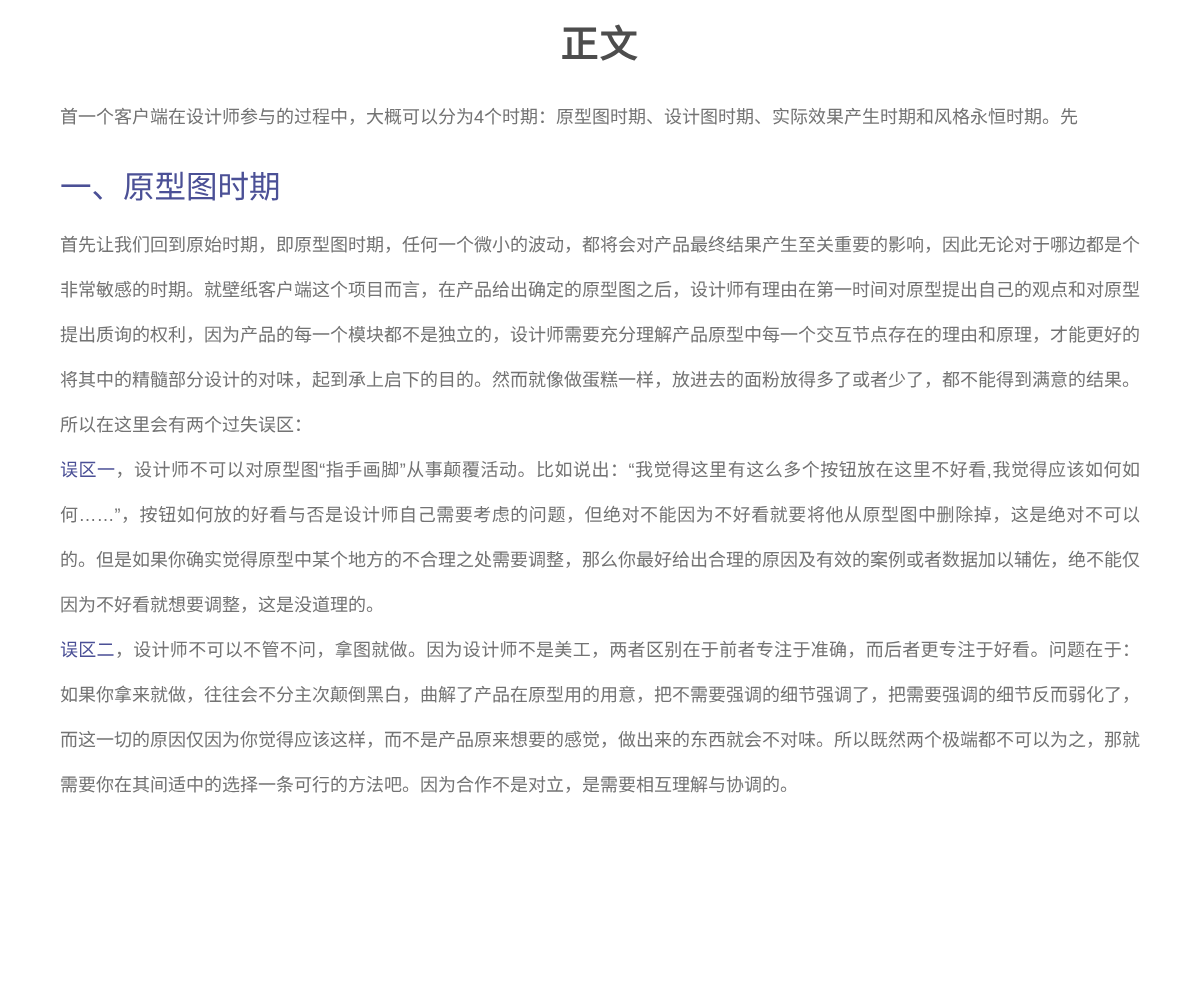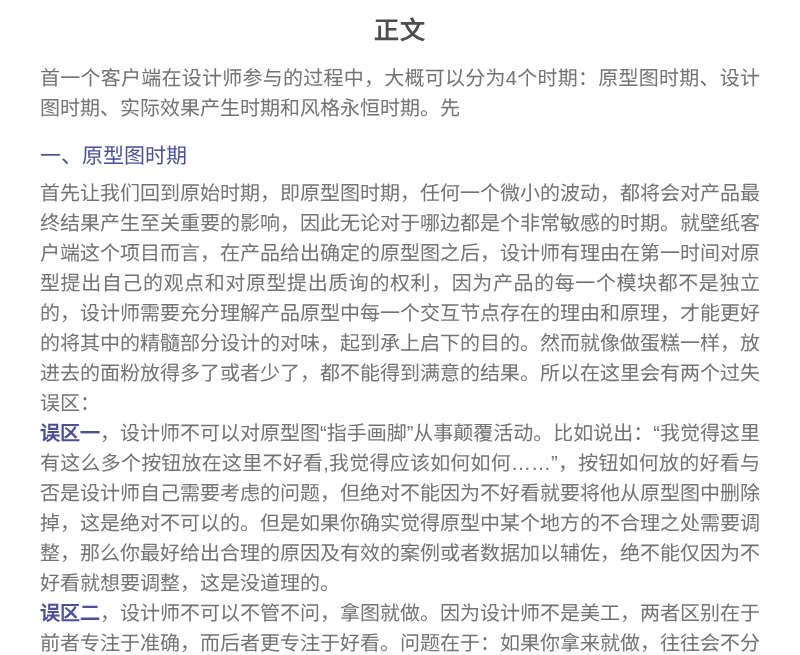--- a/index.html
+++ b/index.html
@@ -24,36 +24,36 @@
     margin:0;
     text-align:center;
     font-size:25px;
     line-height:36px;
     font-weight:bold;
     color:var(--title-text);
     letter-spacing:1px;
   }
   .para{
     margin:0;
-    font-size:20px;
+    font-size:12px;
     line-height:30px;
     color:var(--body-text);
     text-align:justify;
     text-justify:inter-ideograph;
   }
   .intro-para{margin-top:15px;}
   .section-heading{
     margin:18px 0 7px 0;
     font-size:21px;
     line-height:30px;
     font-weight:normal;
     color:var(--accent);
   }
   .em-label{
-    font-weight:bold;
+    font-weight:normal;
     color:var(--accent);
   }
 </style>
 </head>
 <body>
 
 <div class="page">
 
   <h1 class="doc-title">正文</h1>
 

